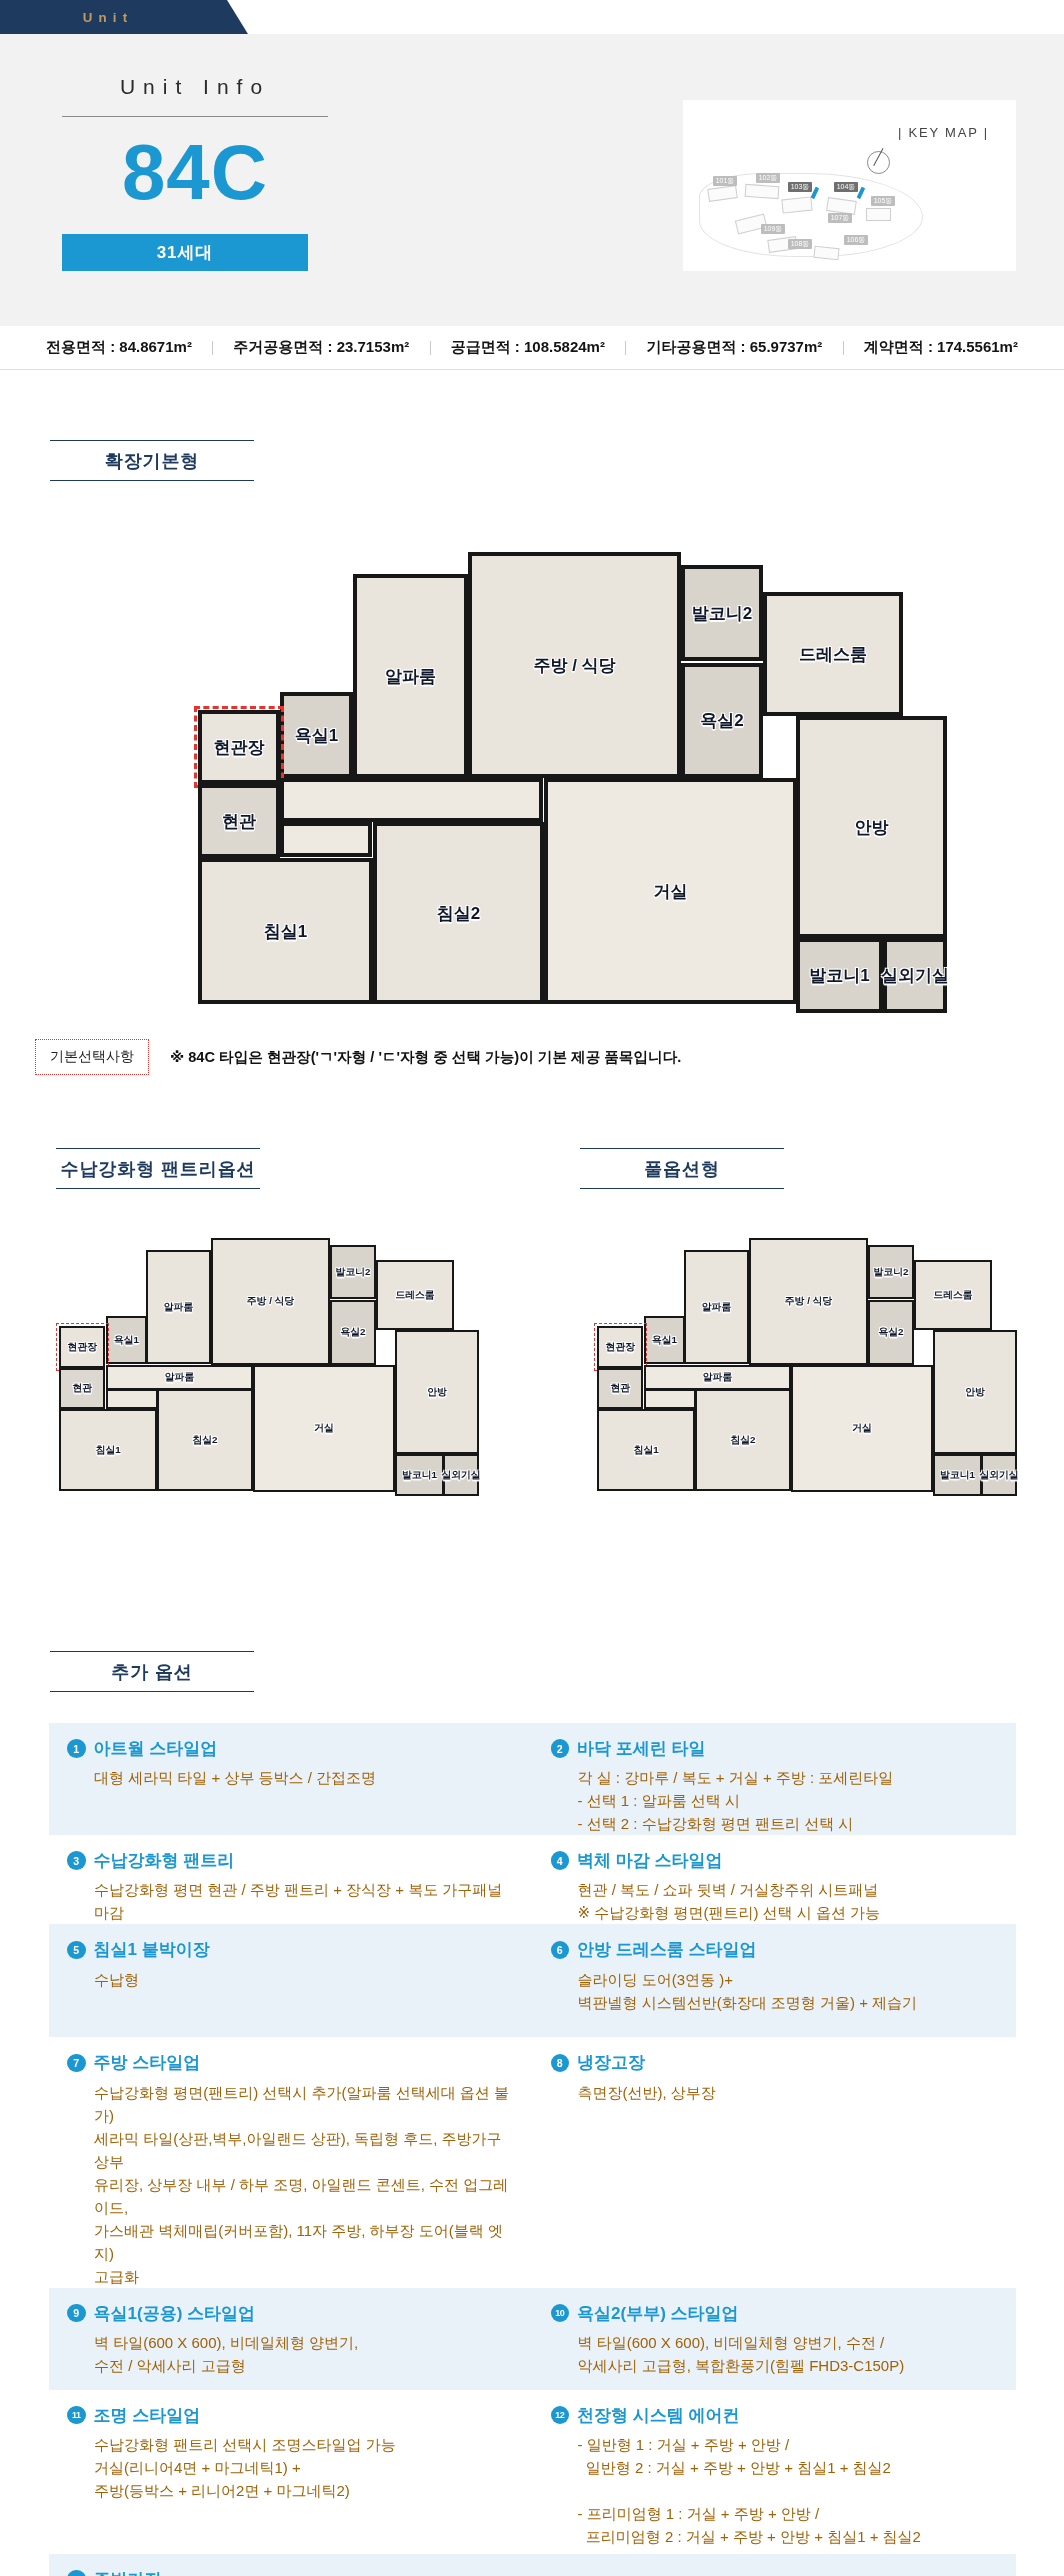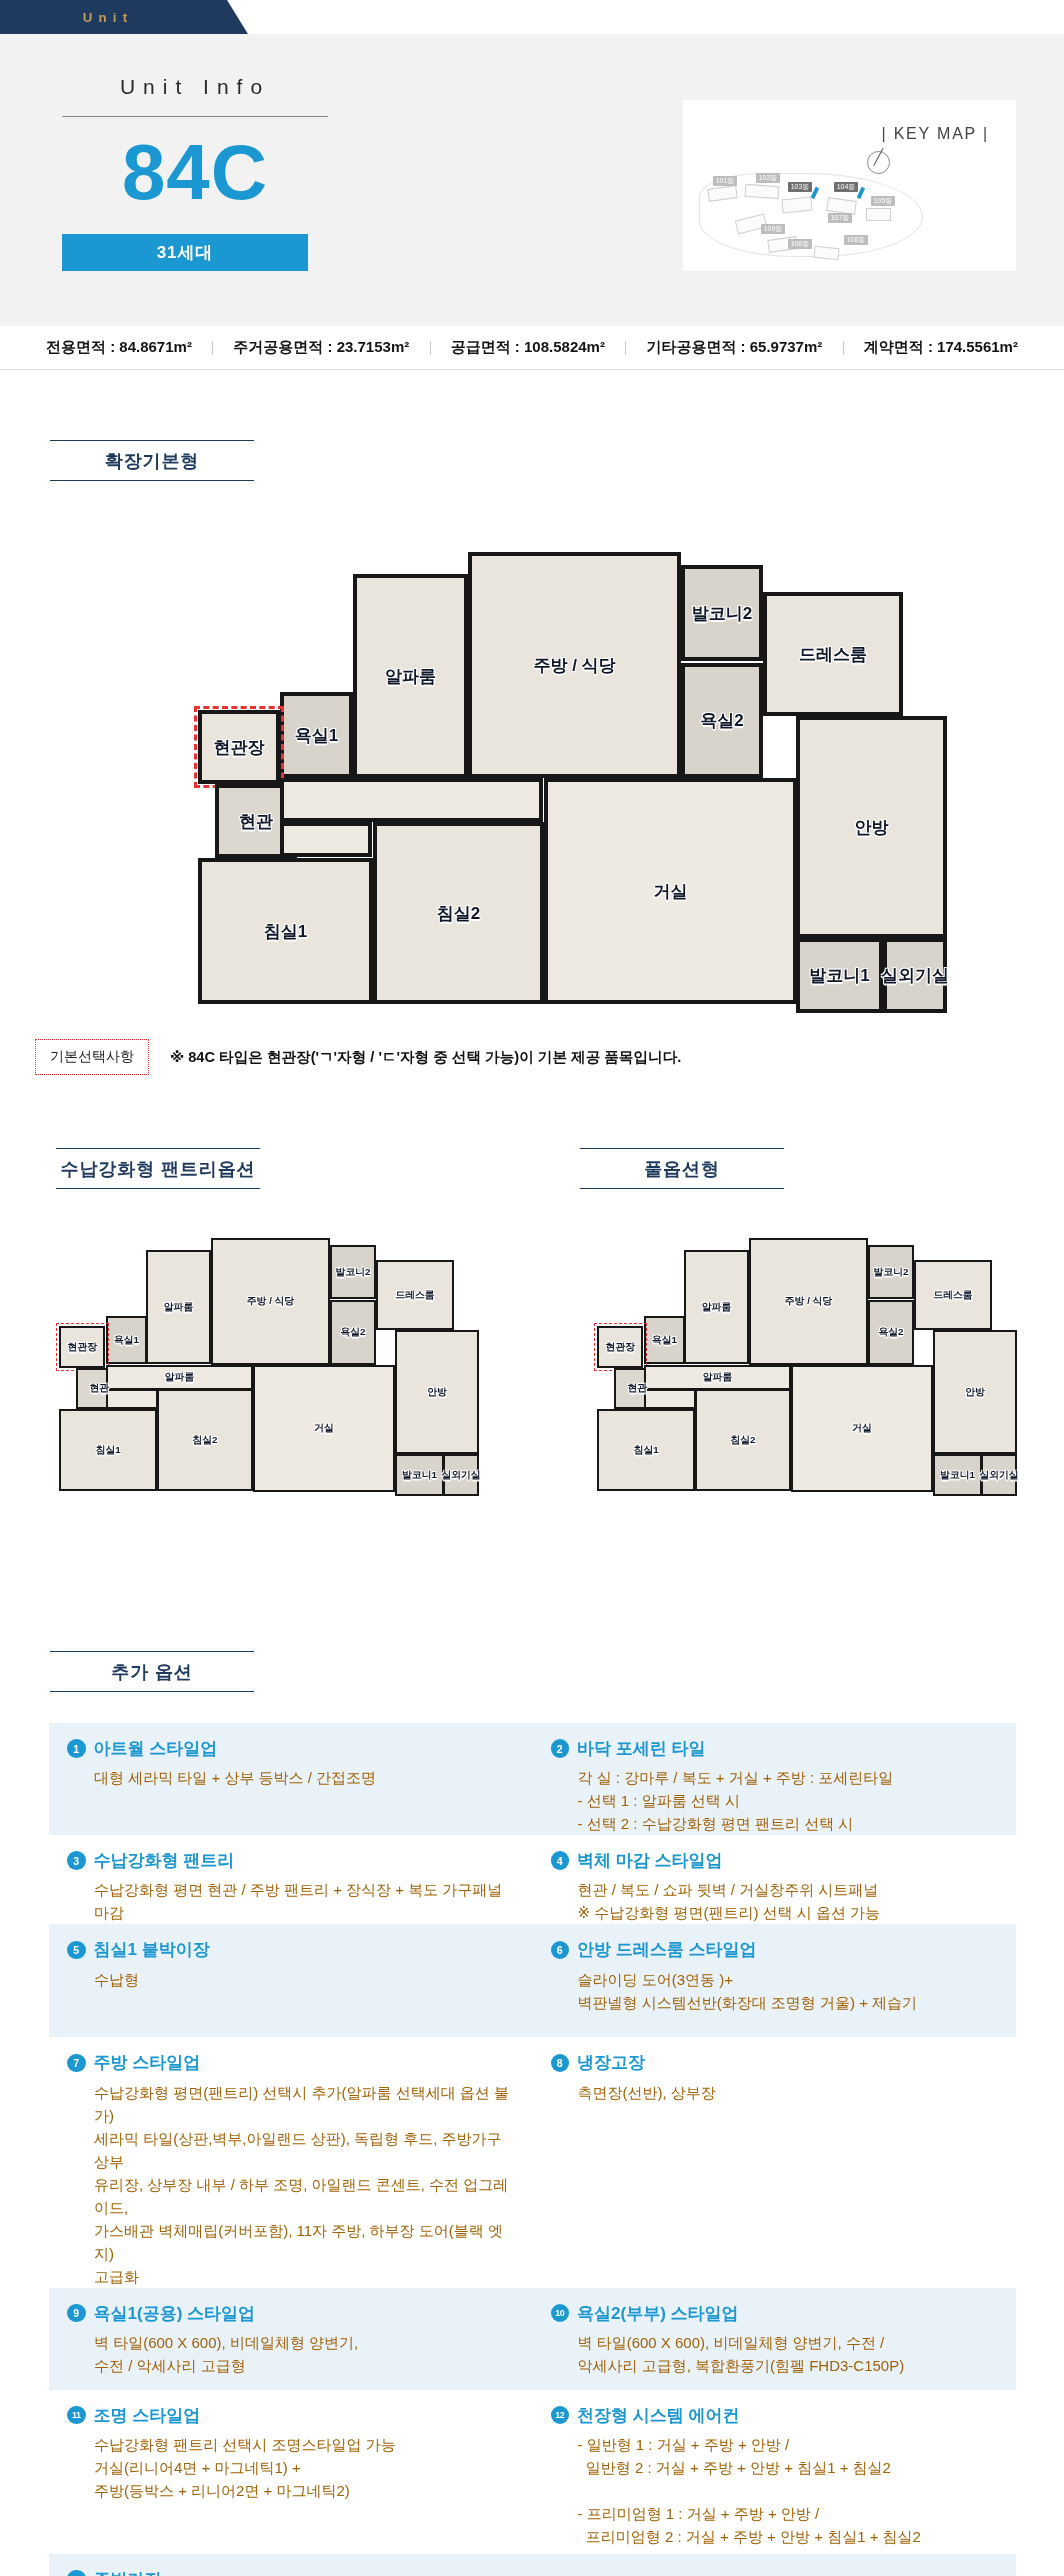--- a/index.html
+++ b/index.html
@@ -19,21 +19,21 @@
   .hero{position:absolute;left:0;top:34px;width:1064px;height:293px;background:#f2f2f2;}
   .unit-info{position:absolute;left:62px;top:41px;width:266px;text-align:center;
     font-size:21px;letter-spacing:8px;color:#2a2a2a;}
   .unit-info-line{position:absolute;left:62px;top:82px;width:266px;border-bottom:0.9px solid #8a8a8a;}
   .unit-name{position:absolute;left:62px;top:99px;width:266px;text-align:center;
     font-size:78px;font-weight:700;color:#1b97d1;letter-spacing:0.9px;line-height:1;}
   .households{position:absolute;left:62px;top:200px;width:246px;height:37px;background:#1b97d1;
     color:#fff;font-size:17px;font-weight:700;display:flex;align-items:center;justify-content:center;letter-spacing:0.9px;}
   
   .keymap{position:absolute;left:683px;top:66px;width:333px;height:171px;background:#fff;}
-  .keymap-label{position:absolute;top:25px;right:27px;font-size:16px;color:#444;letter-spacing:1.8px;font-weight:500;}
+  .keymap-label{position:absolute;top:25px;right:27px;font-size:13px;color:#444;letter-spacing:1.8px;font-weight:500;}
   .km-boundary{position:absolute;left:16px;top:73px;width:222px;height:82px;
     border:0.9px solid #e3e3e3;border-radius:30% 55% 50% 45%;}
   .km-shape{position:absolute;border:0.9px solid #cfcfcf;background:#fbfbfb;}
   .km-badge{position:absolute;font-size:7px;color:#fff;background:#bdbdbd;padding:0.9px 2.7px;border-radius:0.9px;white-space:nowrap;line-height:1.2;}
   .km-badge.dark{background:#6f6f6f;}
   .km-mark{position:absolute;width:4.4px;height:11.5px;background:#1b97d1;transform:rotate(25deg);border-radius:0.9px;}
   .km-compass{position:absolute;left:184px;top:51px;width:21px;height:21px;border:0.9px solid #8a8a8a;border-radius:50%;}
   .km-compass::after{content:"";position:absolute;left:9.8px;top:-5.3px;width:0.9px;height:19.5px;background:#555;transform:rotate(28deg);}
   
   .area-bar{position:absolute;left:0;top:326px;width:1064px;height:44px;background:#fff;
@@ -45,21 +45,21 @@
   .sec-title{position:absolute;width:204px;height:41px;border-top:1.8px solid #1e3a5e;border-bottom:1.8px solid #1e3a5e;
     display:flex;align-items:center;justify-content:center;font-size:18px;font-weight:700;color:#1e3a5e;letter-spacing:0.9px;
     box-sizing:border-box;background:#fff;}
   
   .plan{position:absolute;}
   .room{position:absolute;box-sizing:border-box;border:4.4px solid #171717;display:flex;align-items:center;justify-content:center;}
   .plan-small .room{border-width:2.7px;}
   .room.t-room{background:#eae5dc;}
   .room.t-hall{background:#eee9e1;}
   .room.t-wet{background:#d8d4cb;}
-  .room.t-entry{background:#dcd8d0;margin-left:17px;}
+  .room.t-entry{background:#dcd8d0;}
   .room.t-closet{background:#eae5dc;}
   .room.t-closet::after{content:"";position:absolute;inset:-8px;border:3.5px dashed #e8322e;pointer-events:none;}
   .plan-small .room.t-closet::after{inset:-5.3px;border-width:1.8px;}
   .room-label{font-weight:700;color:#0f172a;white-space:nowrap;z-index:2;
     text-shadow:-0.9px -0.9px 0 #fff,0.9px -0.9px 0 #fff,-0.9px 0.9px 0 #fff,0.9px 0.9px 0 #fff,0 1.8px 0.9px #fff;}
   .plan-main .room-label{font-size:17px;}
   .plan-small .room-label{font-size:9.8px;}
   
   .base-note{position:absolute;left:35px;top:1039px;display:flex;align-items:center;gap:21px;}
   .base-note-badge{border:1.8px dotted #e8322e;padding:8px 14px;font-size:14px;font-weight:400;color:#222;}

